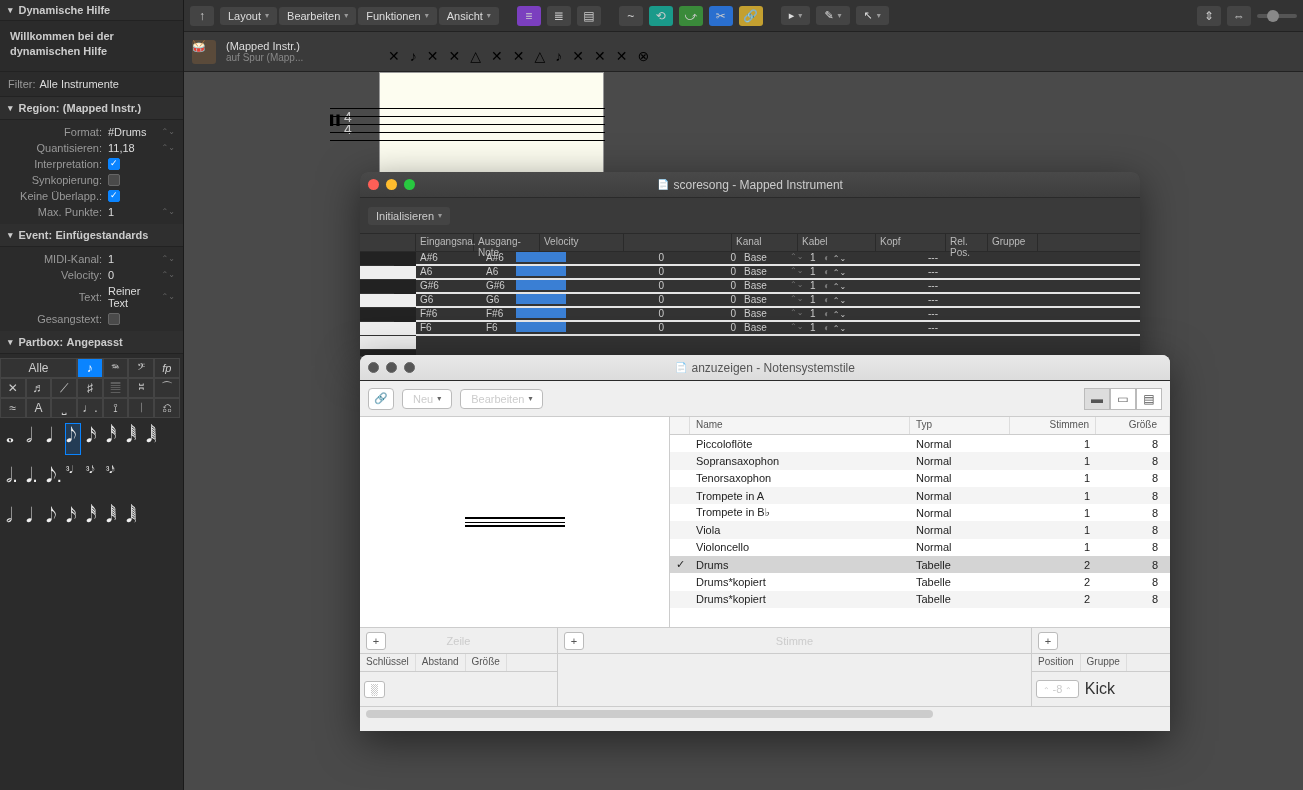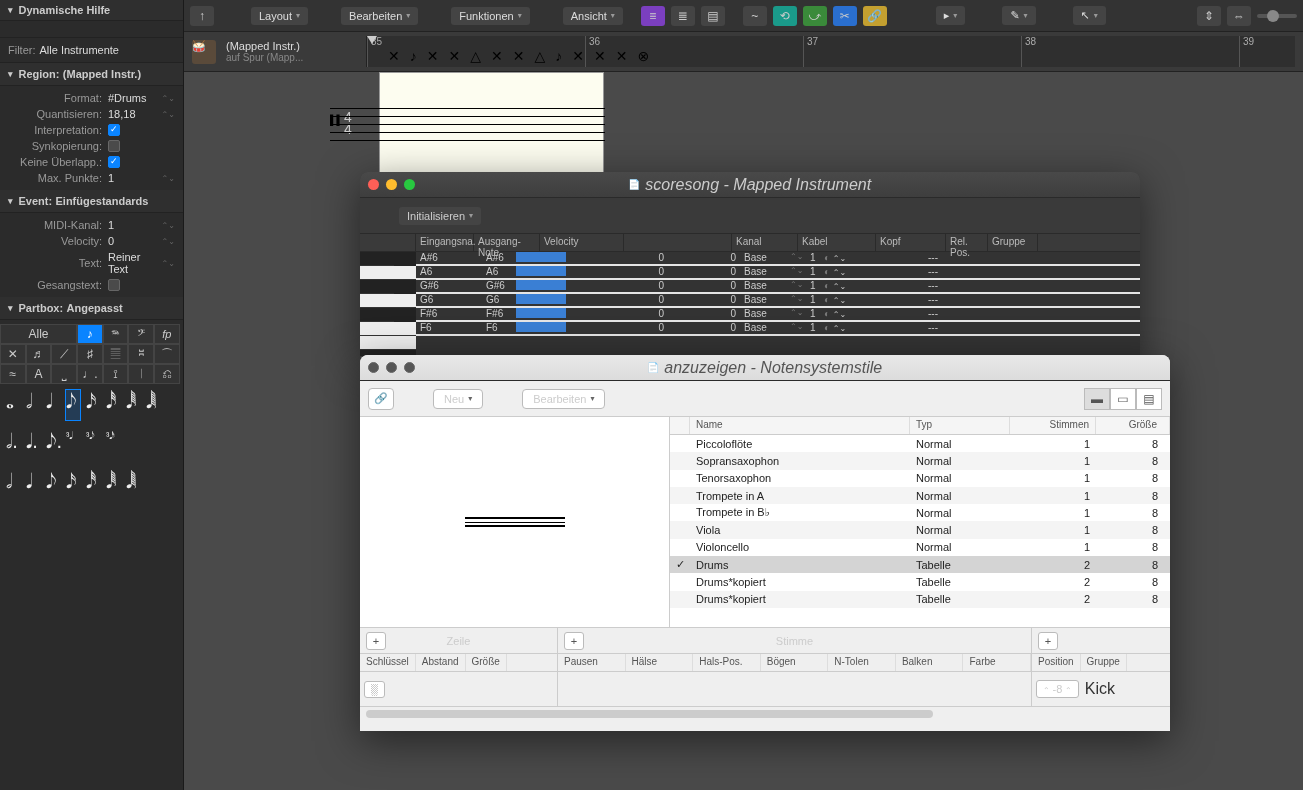--- a/index.html
+++ b/index.html
@@ -25,21 +25,21 @@
 .pb-tabs{display:flex;flex-wrap:wrap;}
 .pb-tab{flex:0 0 25.7px;height:20px;display:flex;align-items:center;justify-content:center;border:1px solid #444;background:#333;font-size:12px;}
 .pb-tab.active{background:#0a84ff;color:#fff;}
 .pb-tab.alle{flex:0 0 77px;}
 .pb-glyphs{height:160px;background:#2b2b2b;padding:6px;}
 .glyph-row{display:flex;gap:6px;margin-bottom:10px;}
 .glyph{width:14px;height:30px;color:#eee;font-size:20px;position:relative;}
 .glyph.sel{background:#0a84ff33;outline:1px solid #0a84ff;}
 .content{flex:1;display:flex;flex-direction:column;position:relative;}
 .toolbar{height:32px;background:#333;display:flex;align-items:center;padding:0 6px;gap:6px;border-bottom:1px solid #222;}
-.tbtn{padding:3px 8px;background:#444;border-radius:3px;display:flex;align-items:center;gap:4px;color:#ddd;font-size:11px;margin-left:31px;}
+.tbtn{padding:3px 8px;background:#444;border-radius:3px;display:flex;align-items:center;gap:4px;color:#ddd;font-size:11px;}
 .tbtn .dd{font-size:8px;color:#999;}
 .ticn{width:24px;height:20px;background:#444;border-radius:3px;display:flex;align-items:center;justify-content:center;font-size:12px;}
 .ticn.purple{background:#7b3fbf;}
 .ticn.teal{background:#1a9a8a;}
 .ticn.green{background:#3a8a3a;}
 .ticn.blue{background:#2a6fcf;}
 .ticn.yellow{background:#c4a030;}
 .track-hdr{height:40px;background:#3a3a3a;display:flex;align-items:center;padding:4px 8px;border-bottom:1px solid #222;}
 .track-icon{width:24px;height:24px;background:#5a4a3a;border-radius:3px;margin-right:10px;}
 .track-info{flex:0 0 140px;}
@@ -50,21 +50,21 @@
 .canvas{flex:1;background:#4a4a4a;position:relative;}
 .score-region{position:absolute;left:195px;top:0;width:225px;height:108px;background:#fdfdf0;border:1px solid #999;}
 .staff{position:absolute;left:-50px;top:35px;width:275px;height:40px;background:repeating-linear-gradient(to bottom,#000 0,#000 1px,transparent 1px,transparent 8px);}
 .clef{position:absolute;left:-50px;top:30px;font-size:32px;color:#000;font-family:serif;}
 .notes{position:absolute;left:8px;top:-25px;display:flex;gap:10px;}
 .note{color:#000;font-size:14px;position:relative;}
 .notehead-x{font-size:14px;}
 
 .win{position:absolute;background:#3a3a3a;border-radius:8px 8px 0 0;box-shadow:0 10px 40px rgba(0,0,0,.5);overflow:hidden;}
 .win-title{height:26px;background:linear-gradient(#494949,#3e3e3e);display:flex;align-items:center;justify-content:center;position:relative;border-bottom:1px solid #2a2a2a;}
-.win-title .txt{font-size:16px;color:#ccc;font-style:italic;}
+.win-title .txt{font-size:12px;color:#ccc;}
 .traffic{position:absolute;left:8px;display:flex;gap:7px;}
 .tl{width:11px;height:11px;border-radius:50%;}
 .tl.r{background:#ff5f57;}.tl.y{background:#febc2e;}.tl.g{background:#28c840;}
 .tl.d{background:#555;border:1px solid #666;}
 .win-tb{height:36px;background:#3a3a3a;display:flex;align-items:center;padding:0 8px;gap:8px;border-bottom:1px solid #2a2a2a;}
 .win1{left:360px;top:172px;width:780px;height:184px;}
 .map-cols{height:18px;background:#3a3a3a;display:flex;border-bottom:1px solid #2a2a2a;}
 .mc{font-size:10px;color:#bbb;padding:2px 4px;border-right:1px solid #2a2a2a;}
 .map-body{display:flex;height:calc(100% - 80px);overflow:hidden;background:#333;}
 .piano{width:56px;background:#222;position:relative;}
@@ -112,36 +112,37 @@
 </head>
 <body>
 
 <div class="main">
   <div class="sidebar">
     <div class="sb-sec-hdr">
         <span class="chev">▾</span>
         <span>Dynamische Hilfe</span>
       </div>
     <div class="help-body">
+      <div class="help-title">Willkommen bei der dynamischen Hilfe</div>
     </div>
     <div class="filter-row">
         <span class="lbl">Filter:</span>
         <span class="val">Alle Instrumente</span>
       </div>
 
     <div class="sb-sec-hdr"><span class="chev">▾</span><span>Region:</span>&nbsp;<span>(Mapped Instr.)</span></div>
     <div class="param-list" id="region-params">
         <div class="param">
           <div class="plbl">Format:</div>
           <div class="pval">#Drums</div>
           <div class="step">⌃⌄</div>
         </div>
         <div class="param">
           <div class="plbl">Quantisieren:</div>
-          <div class="pval">18,18</div>
+          <div class="pval">11,18</div>
           <div class="step">⌃⌄</div>
         </div>
         <div class="param">
           <div class="plbl">Interpretation:</div>
           <div class="chk on"></div>
         </div>
         <div class="param">
           <div class="plbl">Synkopierung:</div>
           <div class="chk"></div>
         </div>
@@ -266,28 +267,20 @@
           <div style="position:absolute;left:10px;top:-4px;width:12px;height:12px;background:#888;border-radius:50%;"></div>
         </div>
     </div>
 
     <div class="track-hdr">
       <div class="track-icon">🥁</div>
       <div class="track-info">
         <div class="track-title">(Mapped Instr.)</div>
         <div class="track-sub">auf Spur (Mapp...</div>
       </div>
-      <div class="ruler" id="ruler">
-          <div class="ruler-tick" style="left: 0px;">35</div>
-          <div class="ruler-tick" style="left: 218px;">36</div>
-          <div class="ruler-tick" style="left: 436px;">37</div>
-          <div class="ruler-tick" style="left: 654px;">38</div>
-          <div class="ruler-tick" style="left: 872px;">39</div>
-          <div style="position: absolute; left: 0px; top: 0px; width: 0px; height: 0px; border-left: 5px solid transparent; border-right: 5px solid transparent; border-top: 8px solid rgb(204, 204, 204);"></div>
-        </div>
     </div>
 
     <div class="canvas">
       <div class="score-region">
         <div class="clef">𝄥<span style="font-size:14px;position:absolute;left:14px;top:6px;">4</span><span style="font-size:14px;position:absolute;left:14px;top:18px;">4</span></div>
         <div class="staff"></div>
         <div class="notes">
           <span class="note notehead-x">✕</span>
             <span class="note">♪</span>
             <span class="note notehead-x">✕</span>
@@ -565,29 +558,20 @@
         </div>
       <div class="lp-body">
           <div class="lp-val">░</div>
         </div>
     </div>
     <div class="lp">
       <div class="lp-hdr">
           <div class="lp-add">+</div>
           <span>Stimme</span>
         </div>
-      <div class="lp-cols" id="stimme-cols">
-          <div style="flex:1">Pausen</div>
-          <div style="flex:1">Hälse</div>
-          <div style="flex:1">Hals-Pos.</div>
-          <div style="flex:1">Bögen</div>
-          <div style="flex:1">N-Tolen</div>
-          <div style="flex:1">Balken</div>
-          <div style="flex:1">Farbe</div>
-        </div>
       <div class="lp-body"></div>
     </div>
     <div class="lp" style="flex:0 0 138px;border-right:none">
       <div class="lp-hdr">
           <div class="lp-add">+</div>
         </div>
       <div class="lp-cols" id="assign-cols">
           <div>Position</div>
           <div>Gruppe</div>
         </div>

